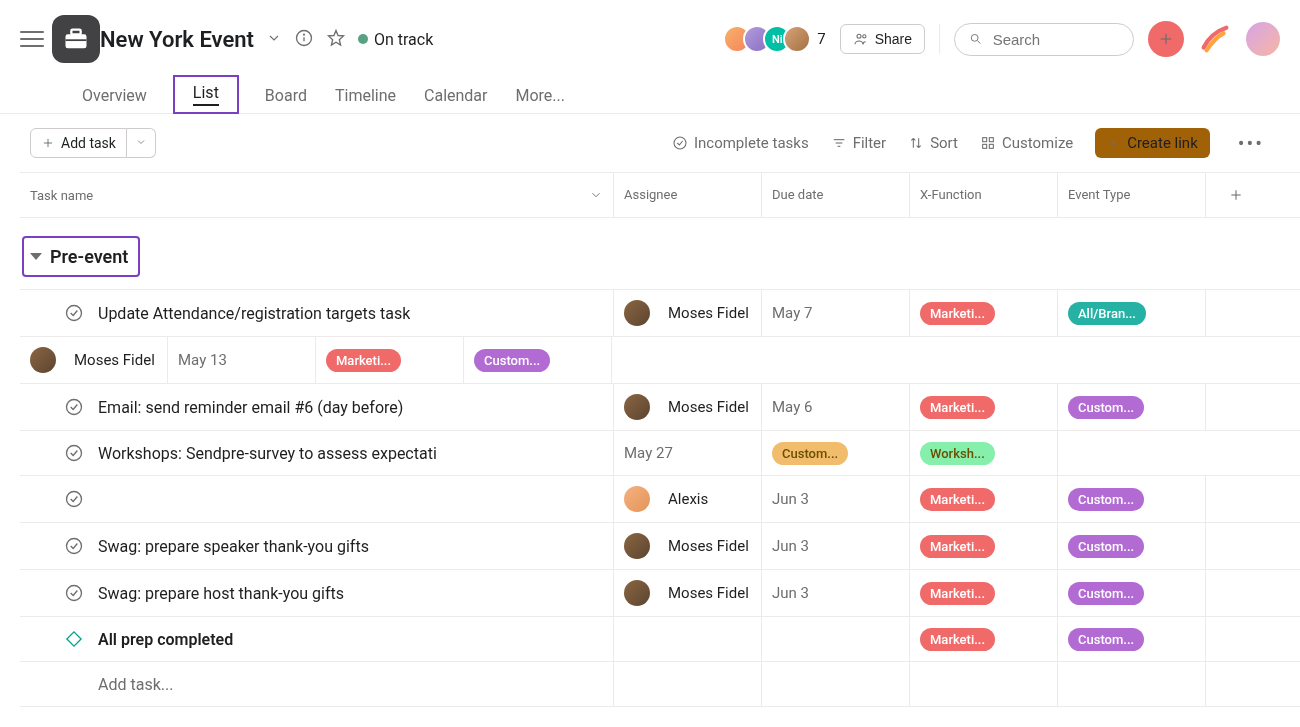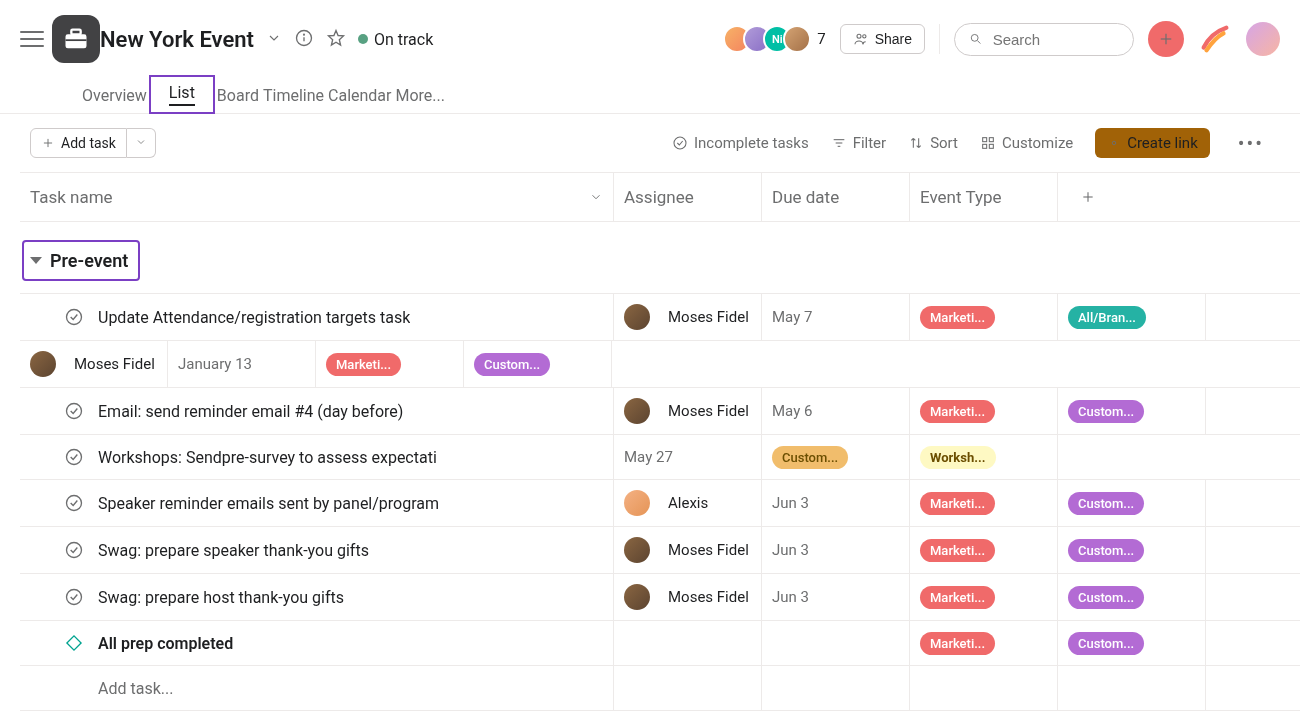--- a/index.html
+++ b/index.html
@@ -61,21 +61,21 @@
   .add-circle {
     width:36px; height:36px; border-radius:50%; background:#f06a6a;
     display:flex; align-items:center; justify-content:center;
     color:#fff; font-size:22px; cursor:pointer;
   }
   .decor-swish { width:34px; height:34px; }
   .me-avatar { width:34px; height:34px; border-radius:50%; background:linear-gradient(135deg,#d6a5e6,#f7b5a3); }
 
   
   .tabs-row {
-    display:flex; padding:0 80px 0 80px; border-bottom:1px solid #edeae9;
+    display:flex; gap:24px; padding:0 80px 0 80px; border-bottom:1px solid #edeae9;
     height:44px; align-items:flex-end;
   }
   .tab {
     padding:8px 2px; font-size:16px; color:#6d6e6f; cursor:pointer; position:relative;
   }
   .tab.active {
     color:#1e1f21;
     border:2px solid #7b3fc4; border-bottom:2px solid #7b3fc4;
     padding:6px 18px 10px 18px;
     margin-bottom:-1px;
@@ -101,21 +101,21 @@
   .toolbar-right { margin-left:auto; display:flex; align-items:center; gap:22px; color:#6d6e6f; font-size:15px; }
   .toolbar-item { display:flex; align-items:center; gap:6px; cursor:pointer; }
   .create-link {
     background:#a16207; border-radius:6px; padding:6px 12px; color:#1e1f21;
   }
   .more-dots { font-size:20px; letter-spacing:2px; color:#6d6e6f; cursor:pointer; padding:0 6px;}
 
   
   .col-headers {
     display:flex; border-top:1px solid #edeae9; border-bottom:1px solid #edeae9;
-    font-size:17px; color:#6d6e6f;
+    font-size:13px; color:#6d6e6f;
     margin-left:20px;
   }
   .col {
     padding:14px 10px; border-right:1px solid #edeae9;
   }
   .col-taskname { flex: 0 0 594px; display:flex; align-items:center; justify-content:space-between; border-left:none; }
   .col-assignee { flex:0 0 148px; }
   .col-due { flex:0 0 148px; }
   .col-xfn { flex:0 0 148px; }
   .col-event { flex:0 0 148px; }
@@ -326,20 +326,21 @@
 
 <div class="col-headers">
   <div class="col col-taskname">
     <span>Task name</span>
     <svg width="14" height="14" viewBox="0 0 24 24">
         <polyline points="6 9 12 15 18 9"></polyline>
       </svg>
   </div>
   <div class="col col-assignee"><span>Assignee</span></div>
   <div class="col col-due"><span>Due date</span></div>
+  <div class="col col-xfn"><span>X-Function</span></div>
   <div class="col col-event"><span>Event Type</span></div>
   <div class="col col-add">
     <svg width="16" height="16" viewBox="0 0 24 24">
         <line x1="12" y1="5" x2="12" y2="19"></line>
         <line x1="5" y1="12" x2="19" y2="12"></line>
       </svg>
   </div>
 </div>
 
 <div class="section-header">
@@ -370,37 +371,37 @@
         <span class="pill" style="background: rgb(37, 178, 164);">All/Bran...</span>
       </div>
       <div class="cell cell-extra"></div>
     </div>
     <div class="task-row">
       <div class="cell cell-assignee">
         <span class="row-avatar" style="background: linear-gradient(135deg, rgb(138, 102, 66), rgb(92, 68, 48));"></span>
         <span class="assignee-name">Moses Fidel</span>
       </div>
       <div class="cell cell-due">
-        <span class="due-text">January 13</span>
+        <span class="due-text">May 13</span>
       </div>
       <div class="cell cell-xfn">
         <span class="pill" style="background: rgb(240, 106, 106);">Marketi...</span>
       </div>
       <div class="cell cell-event">
         <span class="pill" style="background: rgb(179, 107, 212);">Custom...</span>
       </div>
       <div class="cell cell-extra"></div>
     </div>
     <div class="task-row">
       <div class="cell cell-name">
         <span class="check-circle"><svg viewBox="0 0 24 24">
             <circle cx="12" cy="12" r="9"></circle>
             <polyline points="8 12 11 15 16 9"></polyline>
           </svg></span>
-        <span class="task-name">Email: send reminder email #4 (day before)</span>
+        <span class="task-name">Email: send reminder email #6 (day before)</span>
       </div>
       <div class="cell cell-assignee">
         <span class="row-avatar" style="background: linear-gradient(135deg, rgb(138, 102, 66), rgb(92, 68, 48));"></span>
         <span class="assignee-name">Moses Fidel</span>
       </div>
       <div class="cell cell-due">
         <span class="due-text">May 6</span>
       </div>
       <div class="cell cell-xfn">
         <span class="pill" style="background: rgb(240, 106, 106);">Marketi...</span>
@@ -418,31 +419,30 @@
           </svg></span>
         <span class="task-name">Workshops: Sendpre-survey to assess expectati</span>
       </div>
       <div class="cell cell-due">
         <span class="due-text">May 27</span>
       </div>
       <div class="cell cell-xfn">
         <span class="pill" style="background: rgb(241, 189, 108); color: rgb(107, 78, 0);">Custom...</span>
       </div>
       <div class="cell cell-event">
-        <span class="pill" style="background: #fef9c3; color: rgb(107, 78, 0); font-weight: bold;">Worksh...</span>
+        <span class="pill" style="background: #86efac; color: rgb(107, 78, 0);">Worksh...</span>
       </div>
       <div class="cell cell-extra"></div>
     </div>
     <div class="task-row">
       <div class="cell cell-name">
         <span class="check-circle"><svg viewBox="0 0 24 24">
             <circle cx="12" cy="12" r="9"></circle>
             <polyline points="8 12 11 15 16 9"></polyline>
           </svg></span>
-        <span class="task-name">Speaker reminder emails sent by panel/program</span>
       </div>
       <div class="cell cell-assignee">
         <span class="row-avatar" style="background: linear-gradient(135deg, rgb(244, 177, 131), rgb(229, 148, 86));"></span>
         <span class="assignee-name">Alexis</span>
       </div>
       <div class="cell cell-due">
         <span class="due-text">Jun 3</span>
       </div>
       <div class="cell cell-xfn">
         <span class="pill" style="background: rgb(240, 106, 106);">Marketi...</span>

